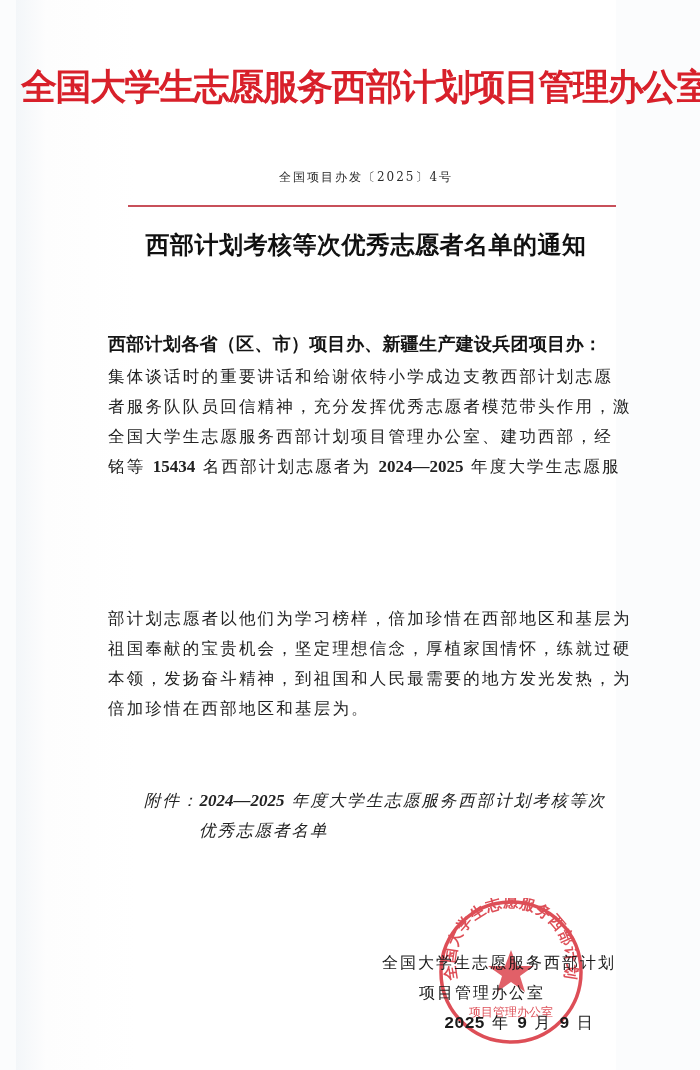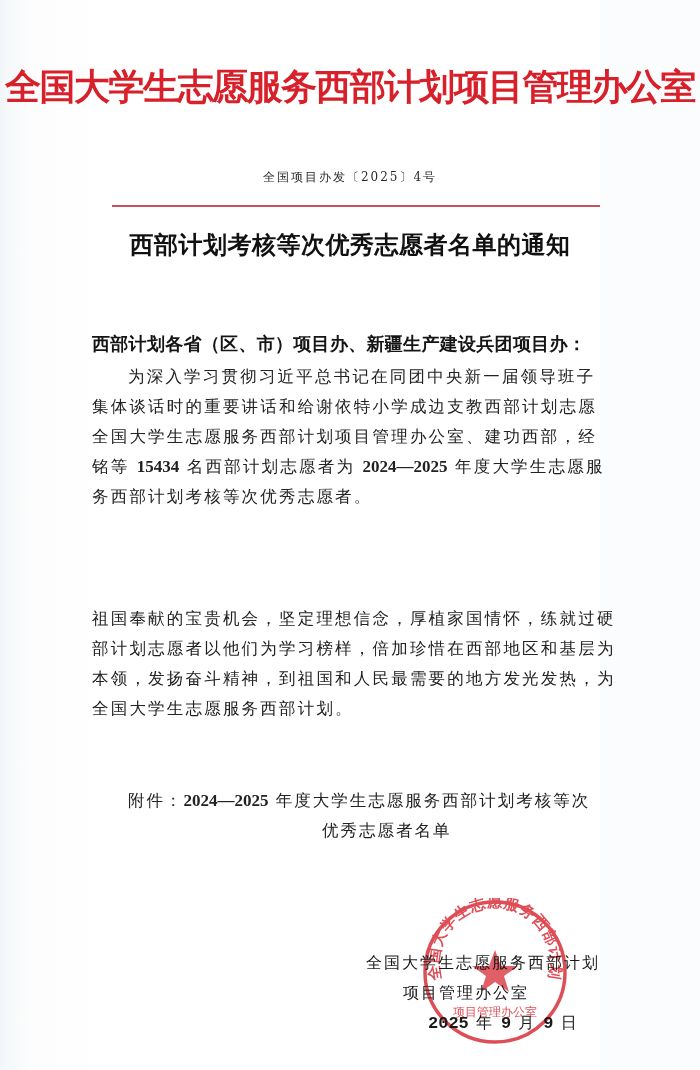--- a/index.html
+++ b/index.html
@@ -9,21 +9,21 @@
     }
     body {
       width: 700px;
       height: 1070px;
       position: relative;
       overflow: hidden;
       color: #1c1c1c;
     }
     .page {
       position: absolute;
-      left: 0; top: 0;
+      left: 16px; top: 0;
       width: 600px; height: 1070px;
       background: linear-gradient(90deg, #f3f6f9 0px, #fdfdfd 30px, #ffffff 120px, #ffffff 600px, #fbfbfc 670px, #f4f5f7 700px);
     }
     .issuer-title {
       position: absolute;
       left: 0; width: 700px;
       top: 64px;
       text-align: center;
       font-family: "DejaVu Serif", "Liberation Serif", serif;
       font-size: 36px;
@@ -94,23 +94,24 @@
     .para2 { top: 604px; }
     .attachment {
       position: absolute;
       left: 128px;
       top: 786px;
       font-family: "DejaVu Serif", "Liberation Serif", serif;
       font-size: 16.5px;
       color: #222;
       line-height: 30px;
       letter-spacing: 2px;
+      font-style: italic;
     }
     .attachment .ln { display: block; white-space: nowrap; }
-    .attachment .cont { padding-left: 55px; text-align: center; }
+    .attachment .cont { padding-left: 55px; }
     .attachment b { font-family: "Liberation Serif", "DejaVu Serif", serif; font-weight: bold; letter-spacing: 0; font-size: 17px; }
     .seal {
       position: absolute;
       left: 421px;
       top: 898px;
       width: 148px;
       height: 148px;
       opacity: 0.85;
     }
     .signature {
@@ -140,32 +141,31 @@
 
   <div class="red-rule"></div>
 
   <div class="notice-title">
     <span class="line">西部计划考核等次优秀志愿者名单的通知</span>
   </div>
 
   <div class="salutation">西部计划各省（区、市）项目办、新疆生产建设兵团项目办：</div>
 
   <div class="body-text para1">
-    <span class="ln indent">为深入学习贯彻习近平总书记在同团中央新一届领导班子</span>
     <span class="ln">集体谈话时的重要讲话和给谢依特小学成边支教西部计划志愿</span>
+    <span class="ln">者服务队队员回信精神，充分发挥优秀志愿者模范带头作用，激</span>
     <span class="ln">全国大学生志愿服务西部计划项目管理办公室、建功西部，经</span>
     <span class="ln"><span>铭等 </span><b>15434</b><span> 名西部计划志愿者为 </span><b>2024—2025</b><span> 年度大学生志愿服</span></span>
-    <span class="ln">务西部计划考核等次优秀志愿者。</span>
   </div>
 
   <div class="body-text para2">
+    <span class="ln">部计划志愿者以他们为学习榜样，倍加珍惜在西部地区和基层为</span>
     <span class="ln">祖国奉献的宝贵机会，坚定理想信念，厚植家国情怀，练就过硬</span>
-    <span class="ln">部计划志愿者以他们为学习榜样，倍加珍惜在西部地区和基层为</span>
     <span class="ln">本领，发扬奋斗精神，到祖国和人民最需要的地方发光发热，为</span>
-    <span class="ln">全国大学生志愿服务西部计划。</span>
+    <span class="ln">倍加珍惜在西部地区和基层为。</span>
   </div>
 
   <div class="attachment">
     <span class="ln"><span>附件：</span><b>2024—2025</b><span> 年度大学生志愿服务西部计划考核等次</span></span>
     <span class="ln cont">优秀志愿者名单</span>
   </div>
 
   <svg class="seal" viewBox="0 0 148 148" xmlns="http://www.w3.org/2000/svg">
     <defs>
       <path id="sealArc" d="M 20 80 A 56 56 0 1 1 128 80" fill="none"></path>

